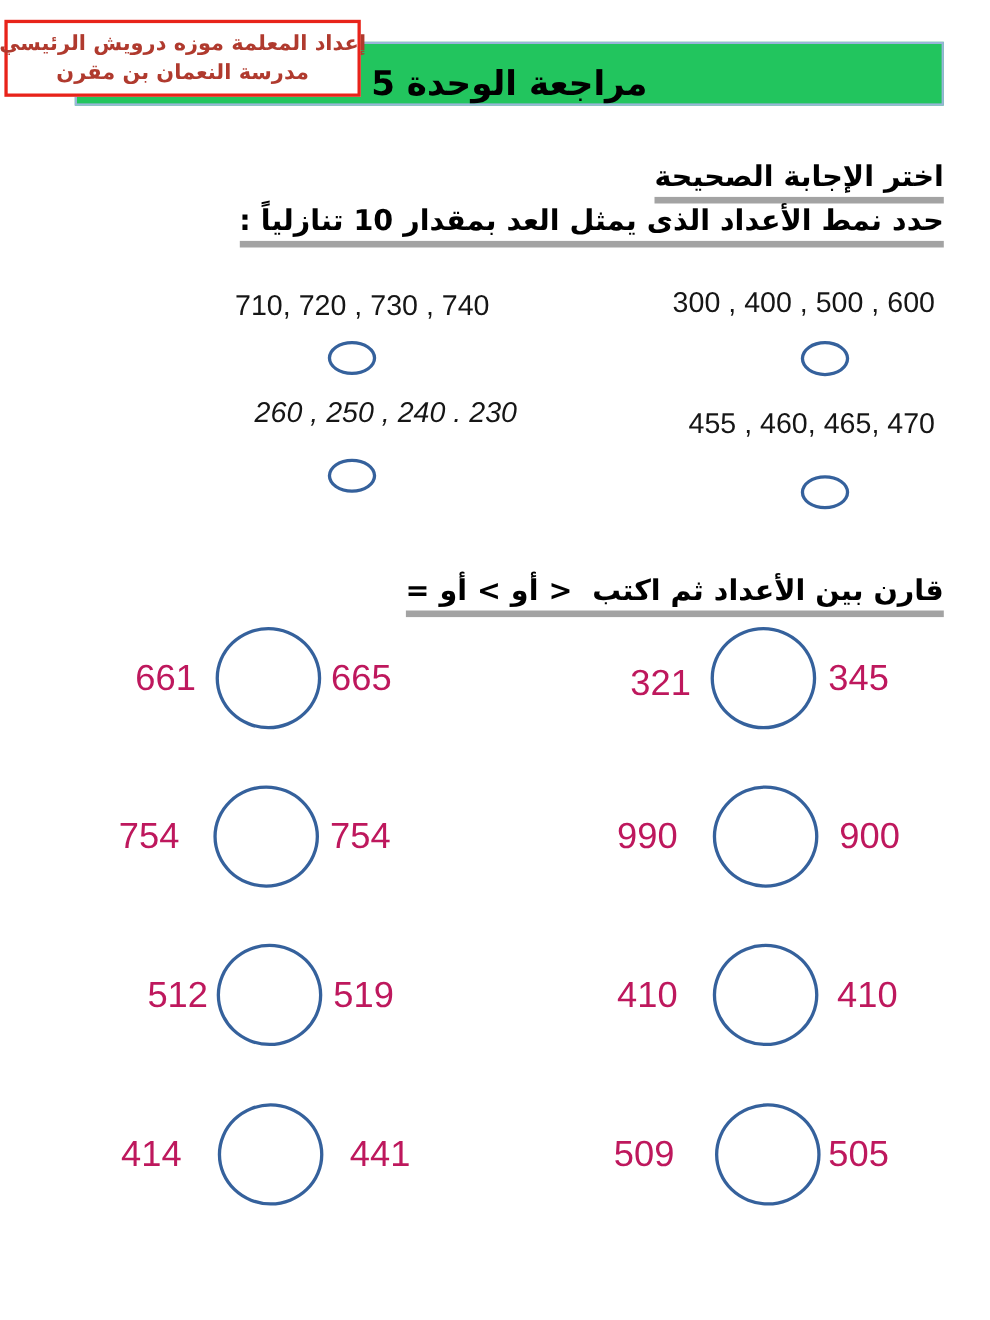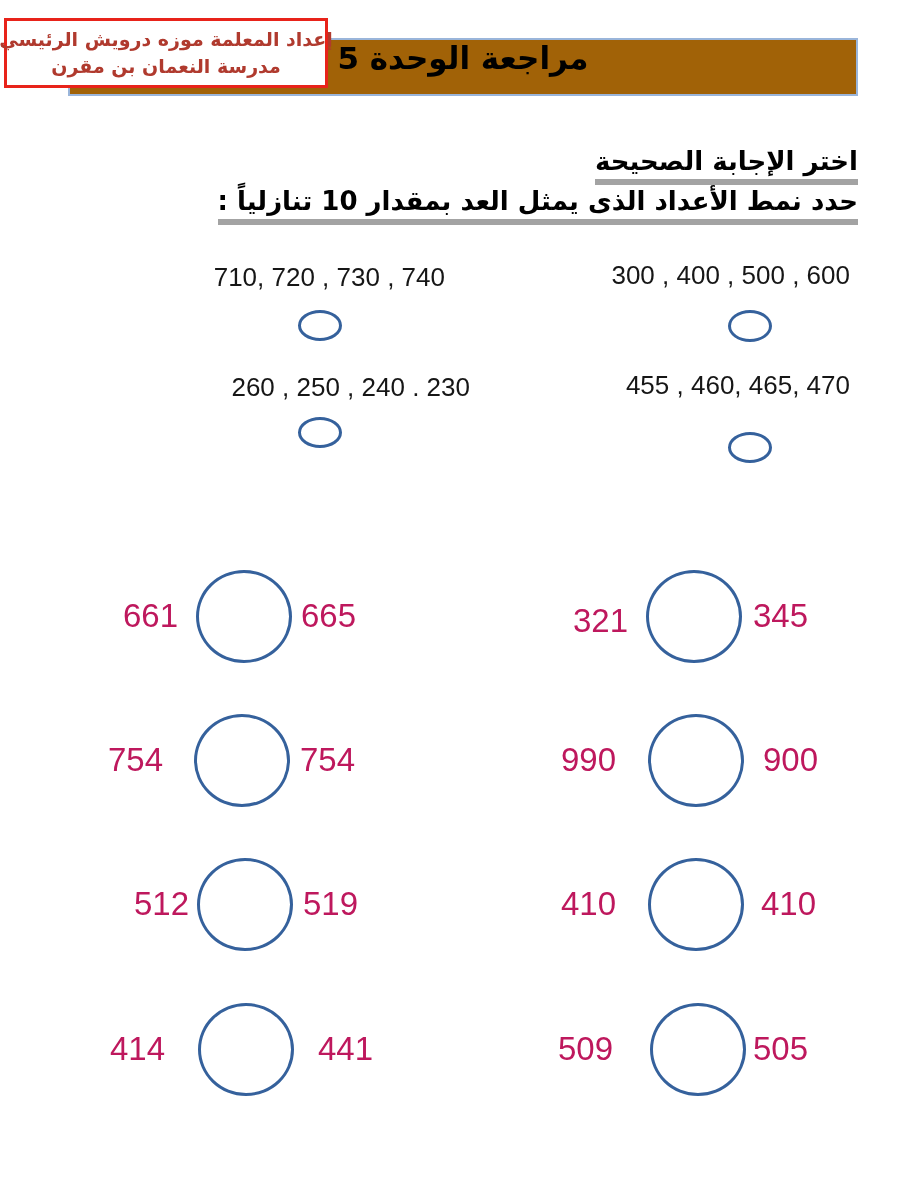--- a/index.html
+++ b/index.html
@@ -4,22 +4,22 @@
 <style>
   * { margin:0; padding:0; box-sizing:border-box; }
   html,body { background:#ffffff; }
   .page {
     position:relative; width:900px; height:1200px; background:#ffffff;
     overflow:hidden; font-family:"DejaVu Sans", sans-serif;
   }
   
   .title-box {
     position:absolute; left:68px; top:38px; width:790px; height:58px;
-    border:2px solid #9ab5da; background:#a16207;
-    display:flex; align-items:flex-start; justify-content:center;
+    border:2px solid #9ab5da; background:#22c55e;
+    display:flex; align-items:flex-end; justify-content:center;
   }
   .title-text {
     direction:rtl; font-weight:bold; font-size:31px; color:#000000;
     white-space:pre; font-family:"DejaVu Sans", sans-serif;
   }
   .credit-box {
     position:absolute; left:4px; top:18px; width:324px; height:70px;
     border:3px solid #e8231a; background:#ffffff; z-index:2;
     display:flex; flex-direction:column; align-items:center; justify-content:center;
   }
@@ -36,21 +36,21 @@
   .instr1 { top:146px; }
   .instr2 { top:186px; }
   .cmp-heading { top:522px; }
   
   .seq {
     position:absolute; font-family:"Liberation Sans","DejaVu Sans",sans-serif;
     font-size:26px; color:#161616; text-align:right; white-space:pre;
   }
   .seq1 { left:185px; top:262px; width:260px; }
   .seq2 { left:590px; top:260px; width:260px; }
-  .seq3 { left:200px; top:372px; width:270px; }
+  .seq3 { left:200px; top:360px; width:270px;font-style:italic; }
   .seq4 { left:590px; top:370px; width:260px; }
   .oval {
     position:absolute; border:3.5px solid #35619c; border-radius:50%;
     background:transparent;
   }
   .oval1 { left:298px; top:310px; width:44px; height:31px; }
   .oval2 { left:728px; top:310px; width:44px; height:32px; }
   .oval3 { left:298px; top:417px; width:44px; height:31px; }
   .oval4 { left:728px; top:432px; width:44px; height:31px; }
   
@@ -83,20 +83,21 @@
   <div class="seq seq1">710, 720 , 730 , 740</div>
   <div class="seq seq2">300 , 400 , 500 , 600</div>
   <div class="seq seq3">260 , 250 , 240 . 230</div>
   <div class="seq seq4">455 , 460, 465, 470</div>
 
   <div class="oval oval1"></div>
   <div class="oval oval2"></div>
   <div class="oval oval3"></div>
   <div class="oval oval4"></div>
 
+  <div class="instr cmp-heading" dir="rtl">قارن بين الأعداد ثم اكتب  &lt; أو &gt; أو =</div>
 
   <div class="num" style="left:123px; top:599px;">661</div>
   <div class="circle" style="left:196px; top:570px;"></div>
   <div class="num" style="left:301px; top:599px;">665</div>
 
   <div class="num" style="left:573px; top:604px;">321</div>
   <div class="circle" style="left:646px; top:570px;"></div>
   <div class="num" style="left:753px; top:599px;">345</div>
 
   <div class="num" style="left:108px; top:743px;">754</div>

